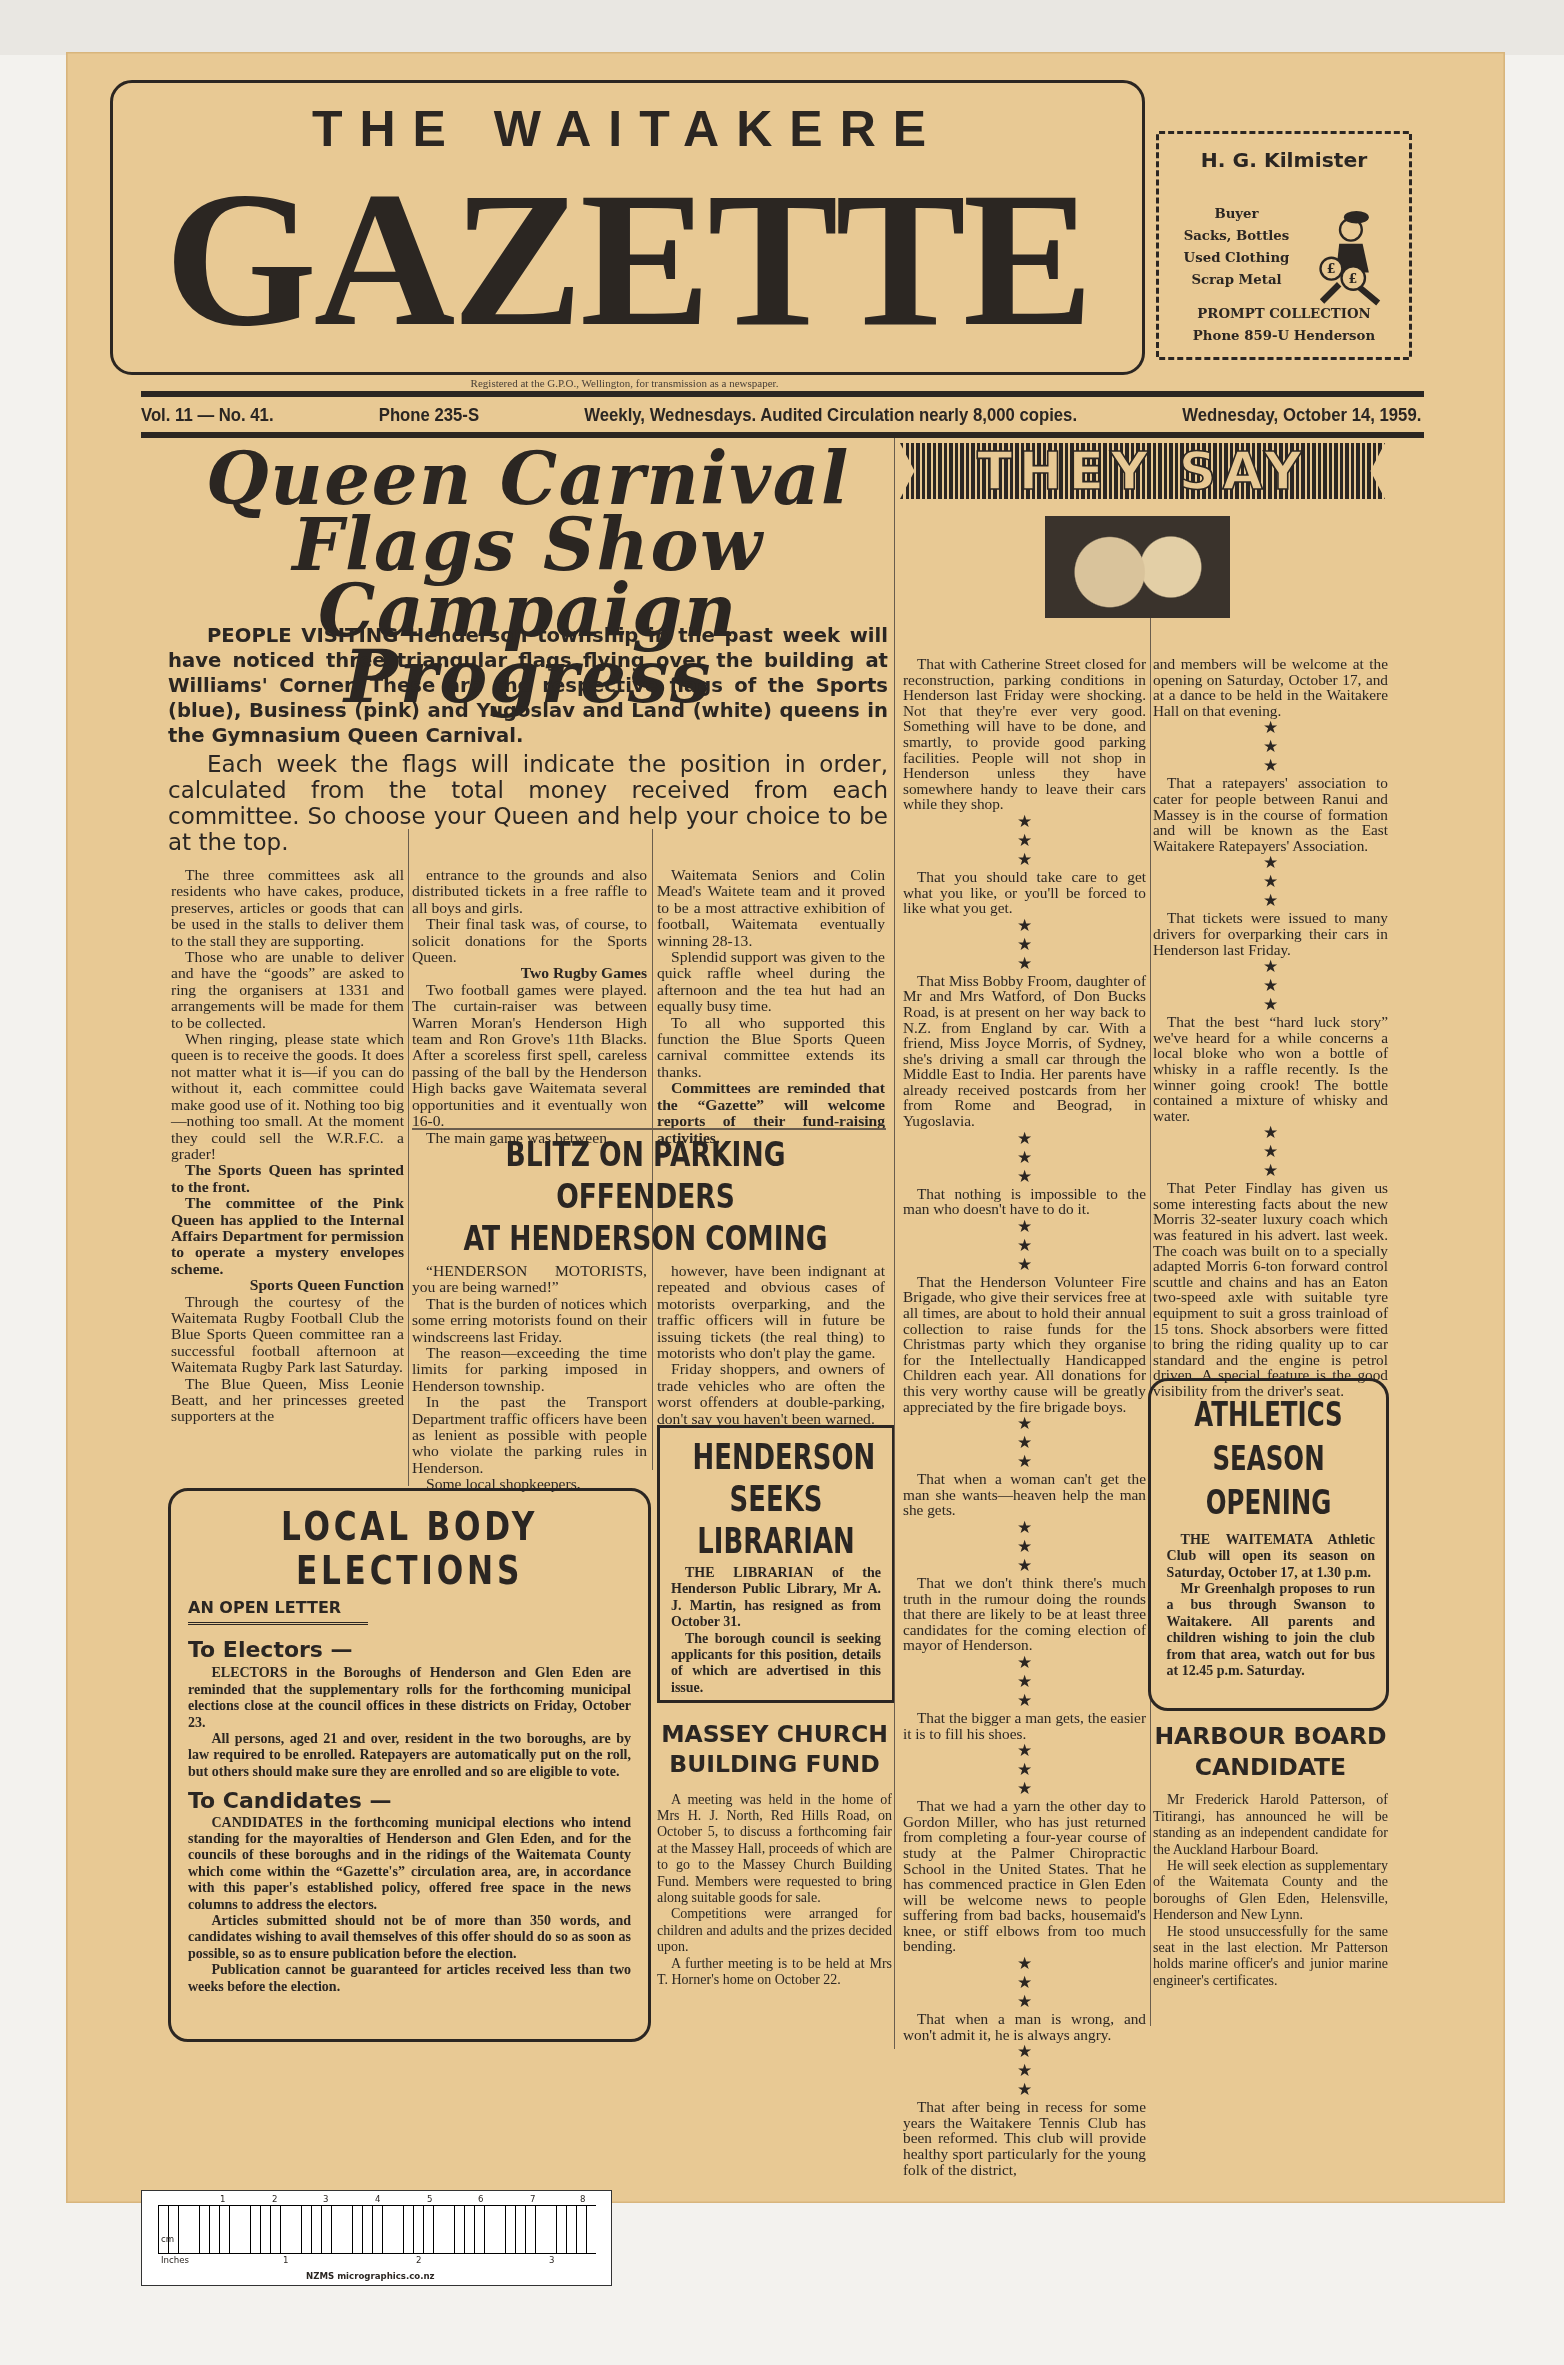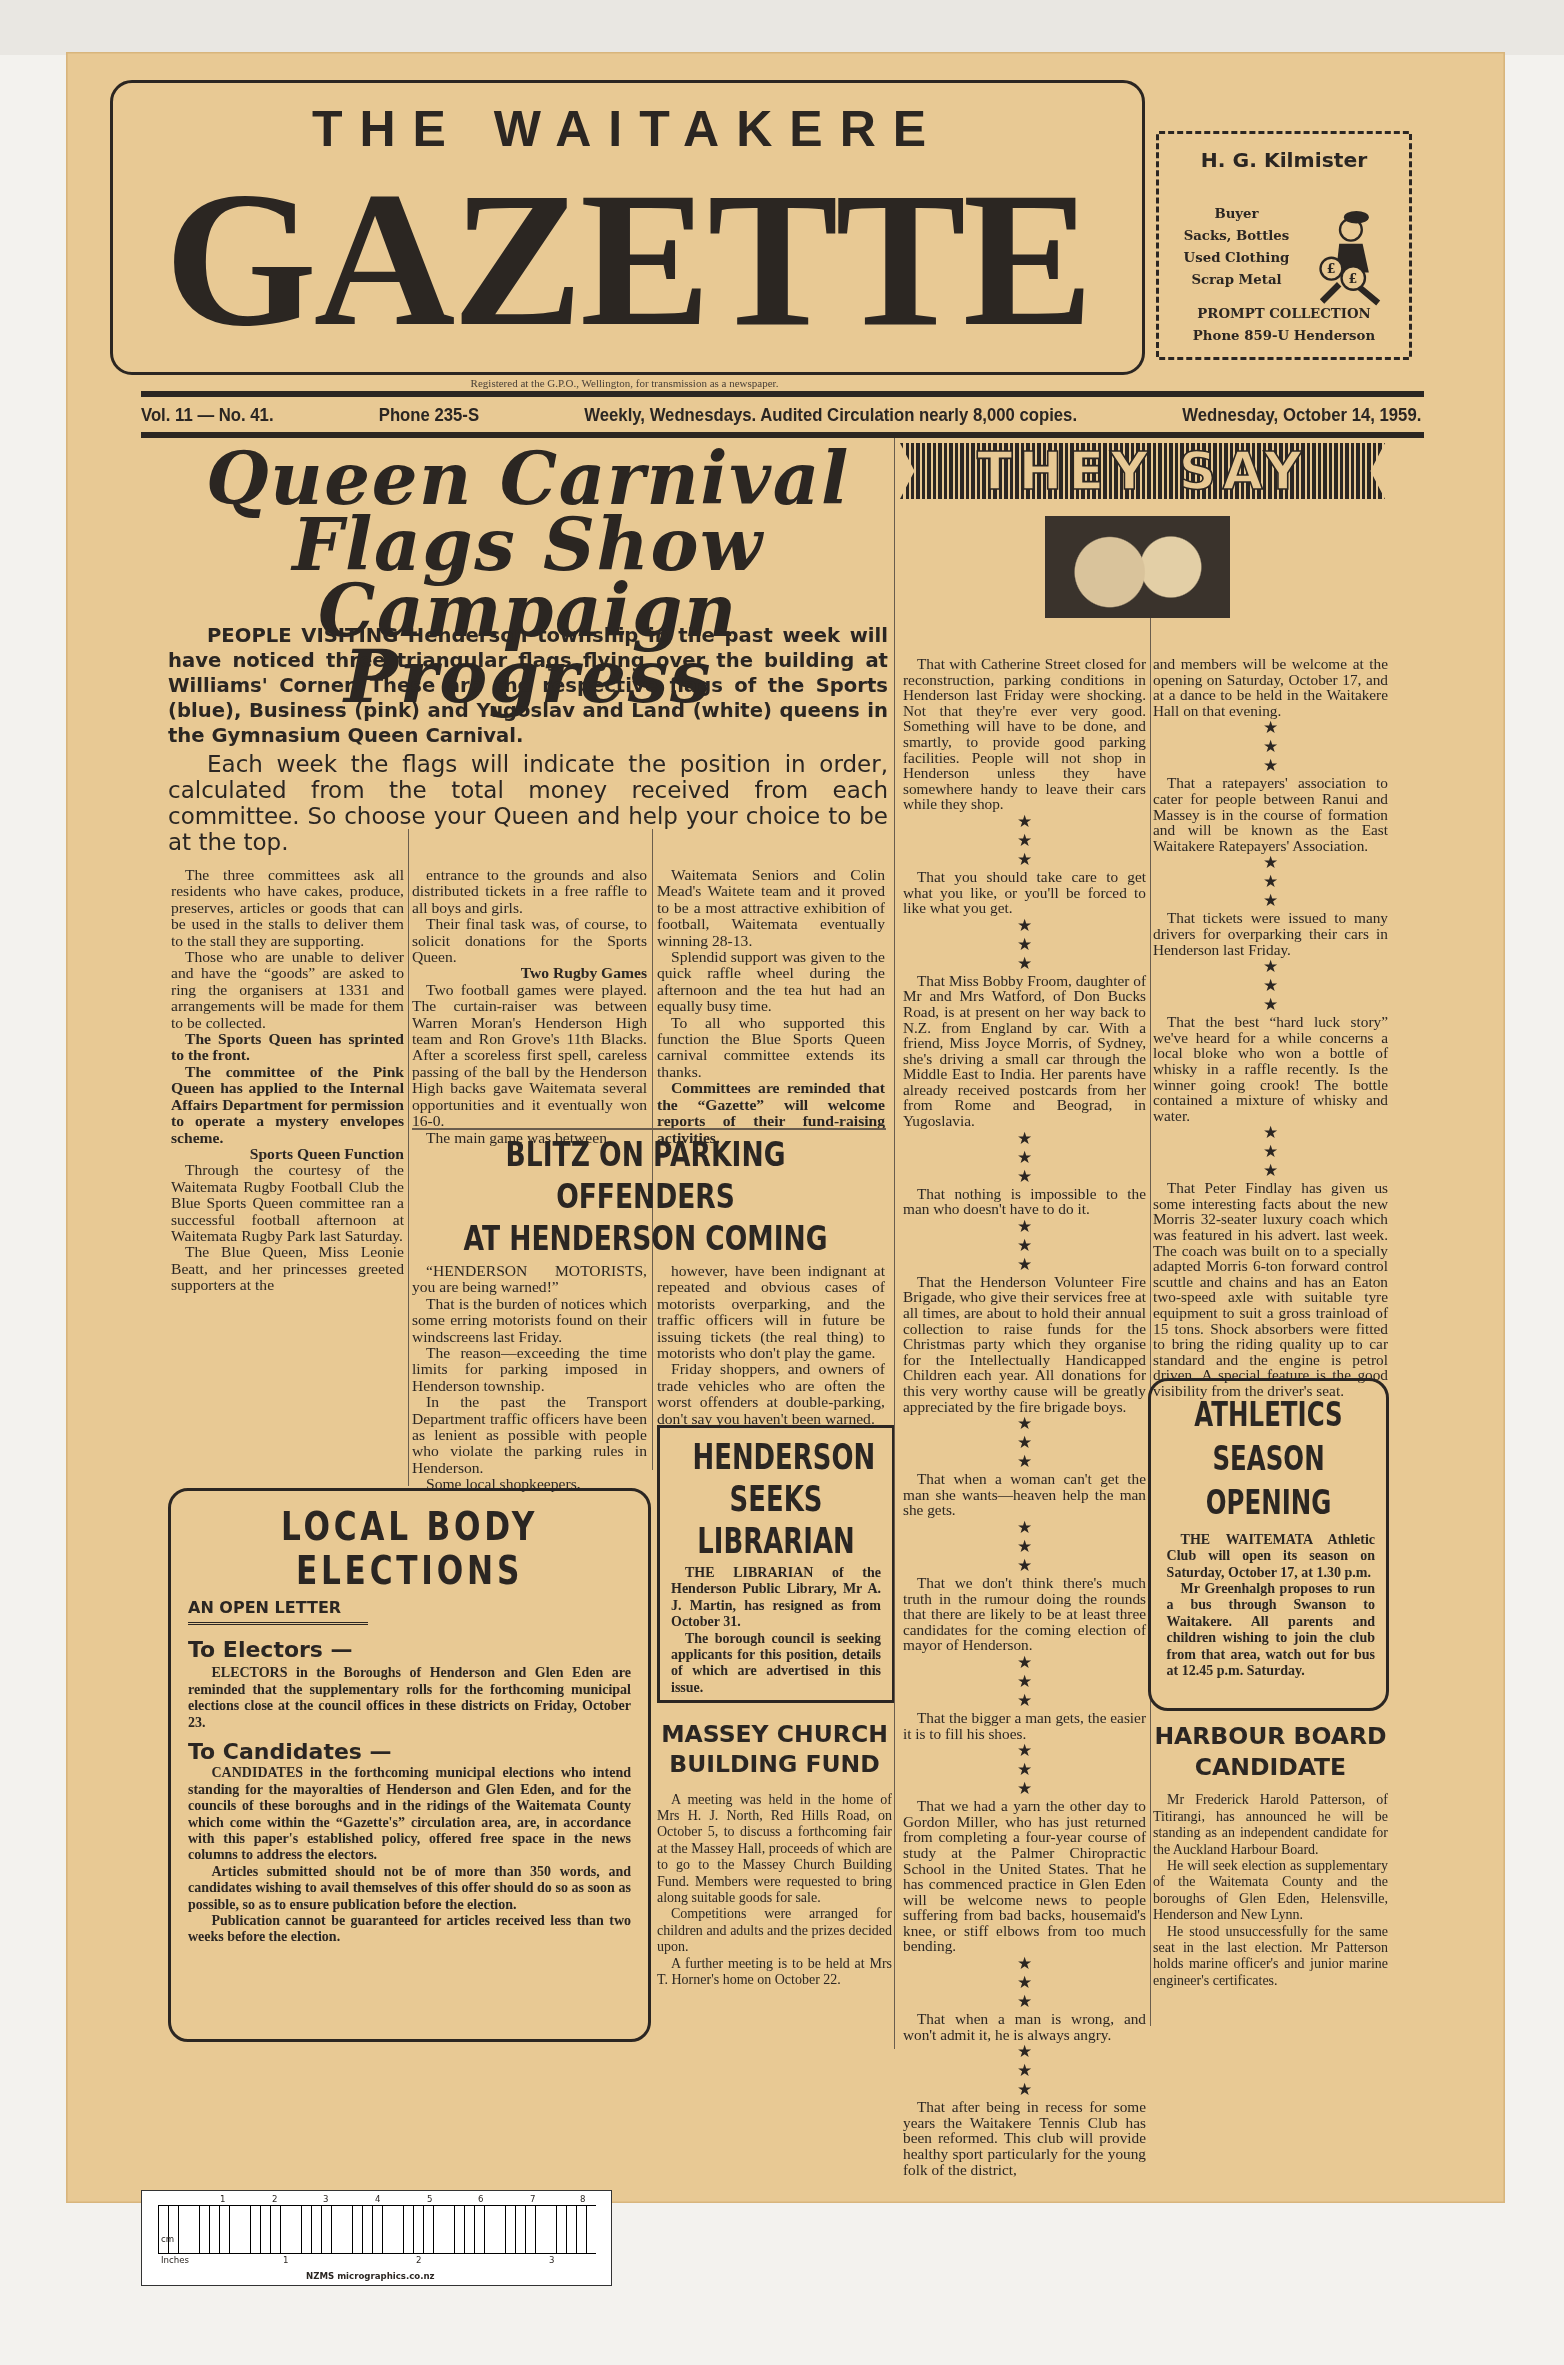--- a/index.html
+++ b/index.html
@@ -93,20 +93,21 @@
   <div>Queen Carnival</div>
   <div>Flags Show</div>
   <div>Campaign Progress</div>
 </div>
 <div class="lead indent">PEOPLE VISITING Henderson township in the past week will have noticed three triangular flags flying over the building at Williams' Corner. These are the respective flags of the Sports (blue), Business (pink) and Yugoslav and Land (white) queens in the Gymnasium Queen Carnival.</div>
 <div class="lead2 indent">Each week the flags will indicate the position in order, calculated from the total money received from each committee. So choose your Queen and help your choice to be at the top.</div>
 
 <div class="col" style="left:171px; top:831px; width:233px;">
   <p>The three committees ask all residents who have cakes, produce, preserves, articles or goods that can be used in the stalls to deliver them to the stall they are supporting.</p>
   <p>Those who are unable to deliver and have the “goods” are asked to ring the organisers at 1331 and arrangements will be made for them to be collected.</p>
+  <p>When ringing, please state which queen is to receive the goods. It does not matter what it is—if you can do without it, each committee could make good use of it. Nothing too big—nothing too small. At the moment they could sell the W.R.F.C. a grader!</p>
   <p class="bold">The Sports Queen has sprinted to the front.</p>
   <p class="bold">The committee of the Pink Queen has applied to the Internal Affairs Department for permission to operate a mystery envelopes scheme.</p>
   <p class="sub">Sports Queen Function</p>
   <p>Through the courtesy of the Waitemata Rugby Football Club the Blue Sports Queen committee ran a successful football afternoon at Waitemata Rugby Park last Saturday.</p>
   <p>The Blue Queen, Miss Leonie Beatt, and her princesses greeted supporters at the</p>
 </div>
 <div class="vline" style="left:408px; top:829px; height:657px;"></div>
 <div class="col" style="left:412px; top:831px; width:235px;">
   <p>entrance to the grounds and also distributed tickets in a free raffle to all boys and girls.</p>
   <p>Their final task was, of course, to solicit donations for the Sports Queen.</p>
@@ -141,20 +142,21 @@
 
 <div class="abs wavy" style="left:168px; top:1488px; width:477px; height:548px;">
   <div class="boxhead" style="margin-top:14px; font-size:39px; line-height:44px; letter-spacing:4.7px; transform:scaleX(0.8);">
     <div>LOCAL BODY</div>
     <div>ELECTIONS</div>
   </div>
   <div style="margin:4.7px 0 0 17px; width:180px; font-family:'DejaVu Sans',sans-serif; font-weight:bold; font-size:16px; border-bottom:3.1px double #2b2622; padding-bottom:5px;">AN OPEN LETTER</div>
   <div style="margin:12.5px 0 0 17px; font-family:'DejaVu Sans',sans-serif; font-weight:bold; font-size:22px;">To Electors —</div>
   <div class="col" style="position:relative; margin:3.1px 17px 0 17px; font-weight:bold; font-size:14px; line-height:16.4px;">
     <p style="text-indent:23.5px;">ELECTORS in the Boroughs of Henderson and Glen Eden are reminded that the supplementary rolls for the forthcoming municipal elections close at the council offices in these districts on Friday, October 23.</p>
+    <p style="text-indent:23.5px;">All persons, aged 21 and over, resident in the two boroughs, are by law required to be enrolled. Ratepayers are automatically put on the roll, but others should make sure they are enrolled and so are eligible to vote.</p>
   </div>
   <div style="margin:7.8px 0 0 17px; font-family:'DejaVu Sans',sans-serif; font-weight:bold; font-size:22px;">To Candidates —</div>
   <div class="col" style="position:relative; margin:1.6px 17px 0 17px; font-weight:bold; font-size:14px; line-height:16.4px;">
     <p style="text-indent:23.5px;">CANDIDATES in the forthcoming municipal elections who intend standing for the mayoralties of Henderson and Glen Eden, and for the councils of these boroughs and in the ridings of the Waitemata County which come within the “Gazette's” circulation area, are, in accordance with this paper's established policy, offered free space in the news columns to address the electors.</p>
     <p style="text-indent:23.5px;">Articles submitted should not be of more than 350 words, and candidates wishing to avail themselves of this offer should do so as soon as possible, so as to ensure publication before the election.</p>
     <p style="text-indent:23.5px;">Publication cannot be guaranteed for articles received less than two weeks before the election.</p>
   </div>
 </div>
 
 <div class="box" style="left:657px; top:1425px; width:232px; height:272px;">

